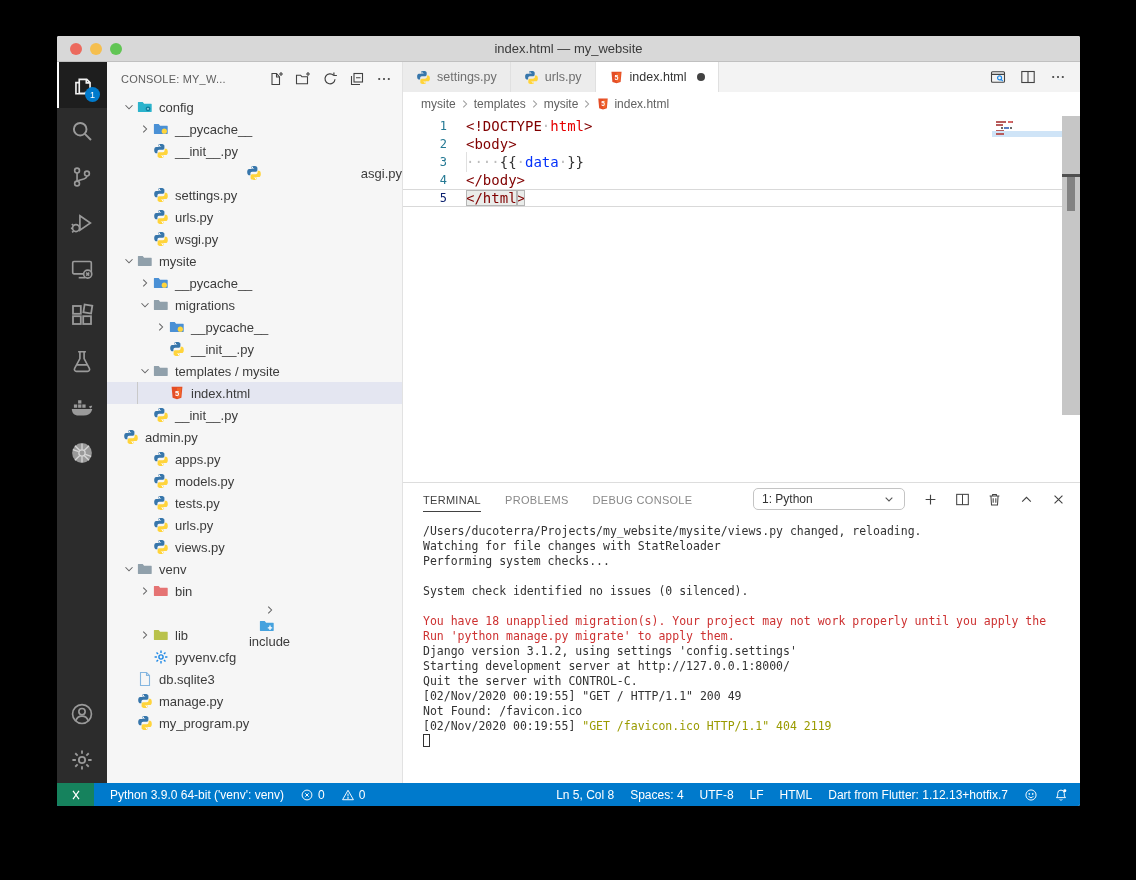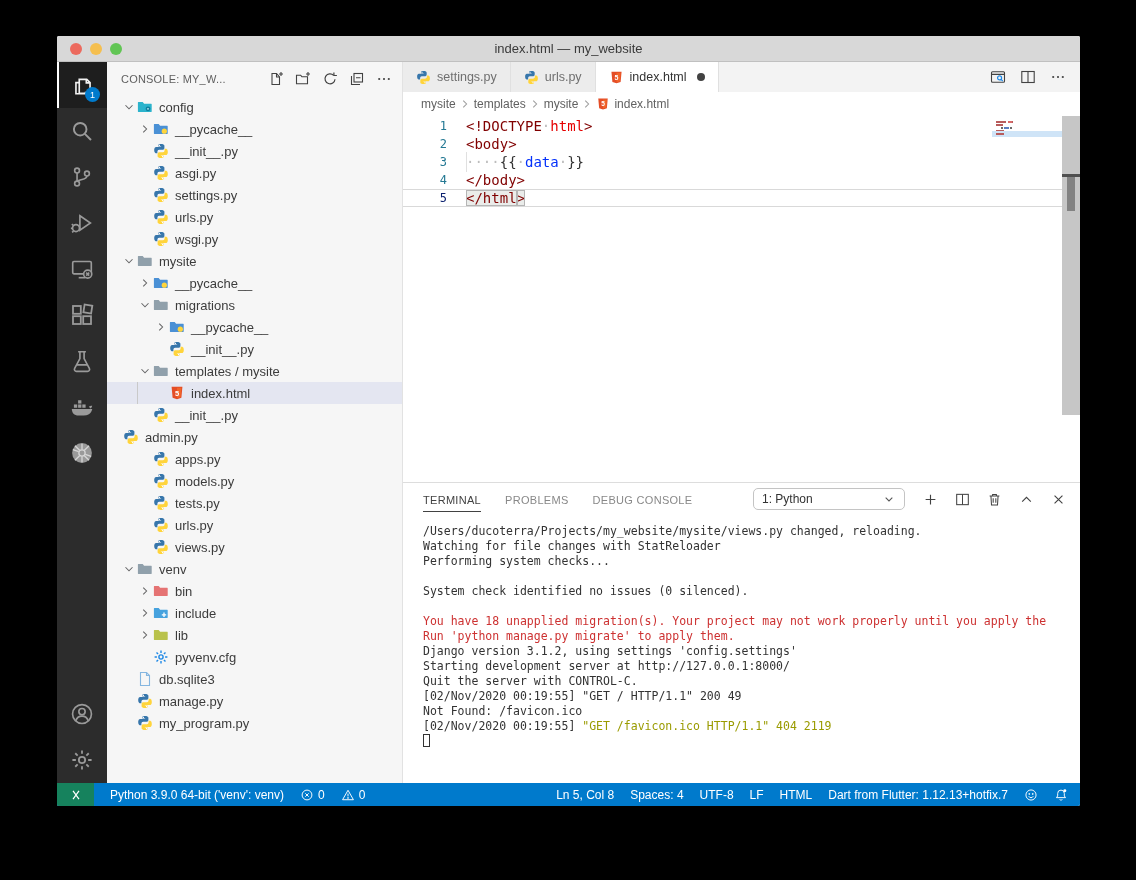--- a/index.html
+++ b/index.html
@@ -333,21 +333,21 @@
             <span class="ticon"><svg viewBox="0 0 16 16">
                 <path fill="#3776ab" d="M7.9 1C5.2 1 5.4 2.2 5.4 2.2v1.2h2.7v.5H3.5S1.2 3.6 1.2 7c0 3.4 2 3.2 2 3.2h1.2V8.7s-.1-2 2-2h3.1s1.9.1 1.9-1.8V3S11.7 1 7.9 1z"></path>
                 <circle cx="6.4" cy="2.5" r=".65" fill="#fff"></circle>
                 <g transform="rotate(180 8 8)">
                   <path fill="#ffd43b" d="M7.9 1C5.2 1 5.4 2.2 5.4 2.2v1.2h2.7v.5H3.5S1.2 3.6 1.2 7c0 3.4 2 3.2 2 3.2h1.2V8.7s-.1-2 2-2h3.1s1.9.1 1.9-1.8V3S11.7 1 7.9 1z"></path>
                   <circle cx="6.4" cy="2.5" r=".65" fill="#fff"></circle>
                 </g>
               </svg></span>
             <span class="label">__init__.py</span>
           </div>
-          <div class="trow" style="padding-left: 30px;">
+          <div class="trow" style="padding-left: 30px; justify-content: space-between;">
             <span class="chev"></span>
             <span class="ticon"><svg viewBox="0 0 16 16">
                 <path fill="#3776ab" d="M7.9 1C5.2 1 5.4 2.2 5.4 2.2v1.2h2.7v.5H3.5S1.2 3.6 1.2 7c0 3.4 2 3.2 2 3.2h1.2V8.7s-.1-2 2-2h3.1s1.9.1 1.9-1.8V3S11.7 1 7.9 1z"></path>
                 <circle cx="6.4" cy="2.5" r=".65" fill="#fff"></circle>
                 <g transform="rotate(180 8 8)">
                   <path fill="#ffd43b" d="M7.9 1C5.2 1 5.4 2.2 5.4 2.2v1.2h2.7v.5H3.5S1.2 3.6 1.2 7c0 3.4 2 3.2 2 3.2h1.2V8.7s-.1-2 2-2h3.1s1.9.1 1.9-1.8V3S11.7 1 7.9 1z"></path>
                   <circle cx="6.4" cy="2.5" r=".65" fill="#fff"></circle>
                 </g>
               </svg></span>
             <span class="label">asgi.py</span>
@@ -580,21 +580,21 @@
                 <g fill="none" stroke="currentColor" stroke-width="1.2">
                   <path d="M6 4.2L9.8 8 6 11.8"></path>
                 </g>
               </svg>
             </span>
             <span class="ticon"><svg viewBox="0 0 16 16">
                 <path d="M1.3 3.1h4.4l1.4 1.7h7.1c.3 0 .5.2.5.5v7.1c0 .3-.2.5-.5.5H1.3c-.2 0-.4-.2-.4-.4V3.5c0-.2.2-.4.4-.4z" fill="#e57373"></path>
               </svg></span>
             <span class="label">bin</span>
           </div>
-          <div class="trow" style="padding-left: 30px;">
+          <div class="trow" style="padding-left: 30px; flex-direction: column;">
             <span class="chev">
               <svg viewBox="0 0 16 16">
                 <g fill="none" stroke="currentColor" stroke-width="1.2">
                   <path d="M6 4.2L9.8 8 6 11.8"></path>
                 </g>
               </svg>
             </span>
             <span class="ticon"><svg viewBox="0 0 16 16">
                 <path d="M1.3 3.1h4.4l1.4 1.7h7.1c.3 0 .5.2.5.5v7.1c0 .3-.2.5-.5.5H1.3c-.2 0-.4-.2-.4-.4V3.5c0-.2.2-.4.4-.4z" fill="#46a2de"></path>
                 <path d="M11 7.6v4.4M8.8 9.8h4.4" stroke="#fff" stroke-width="1.3" fill="none"></path>

